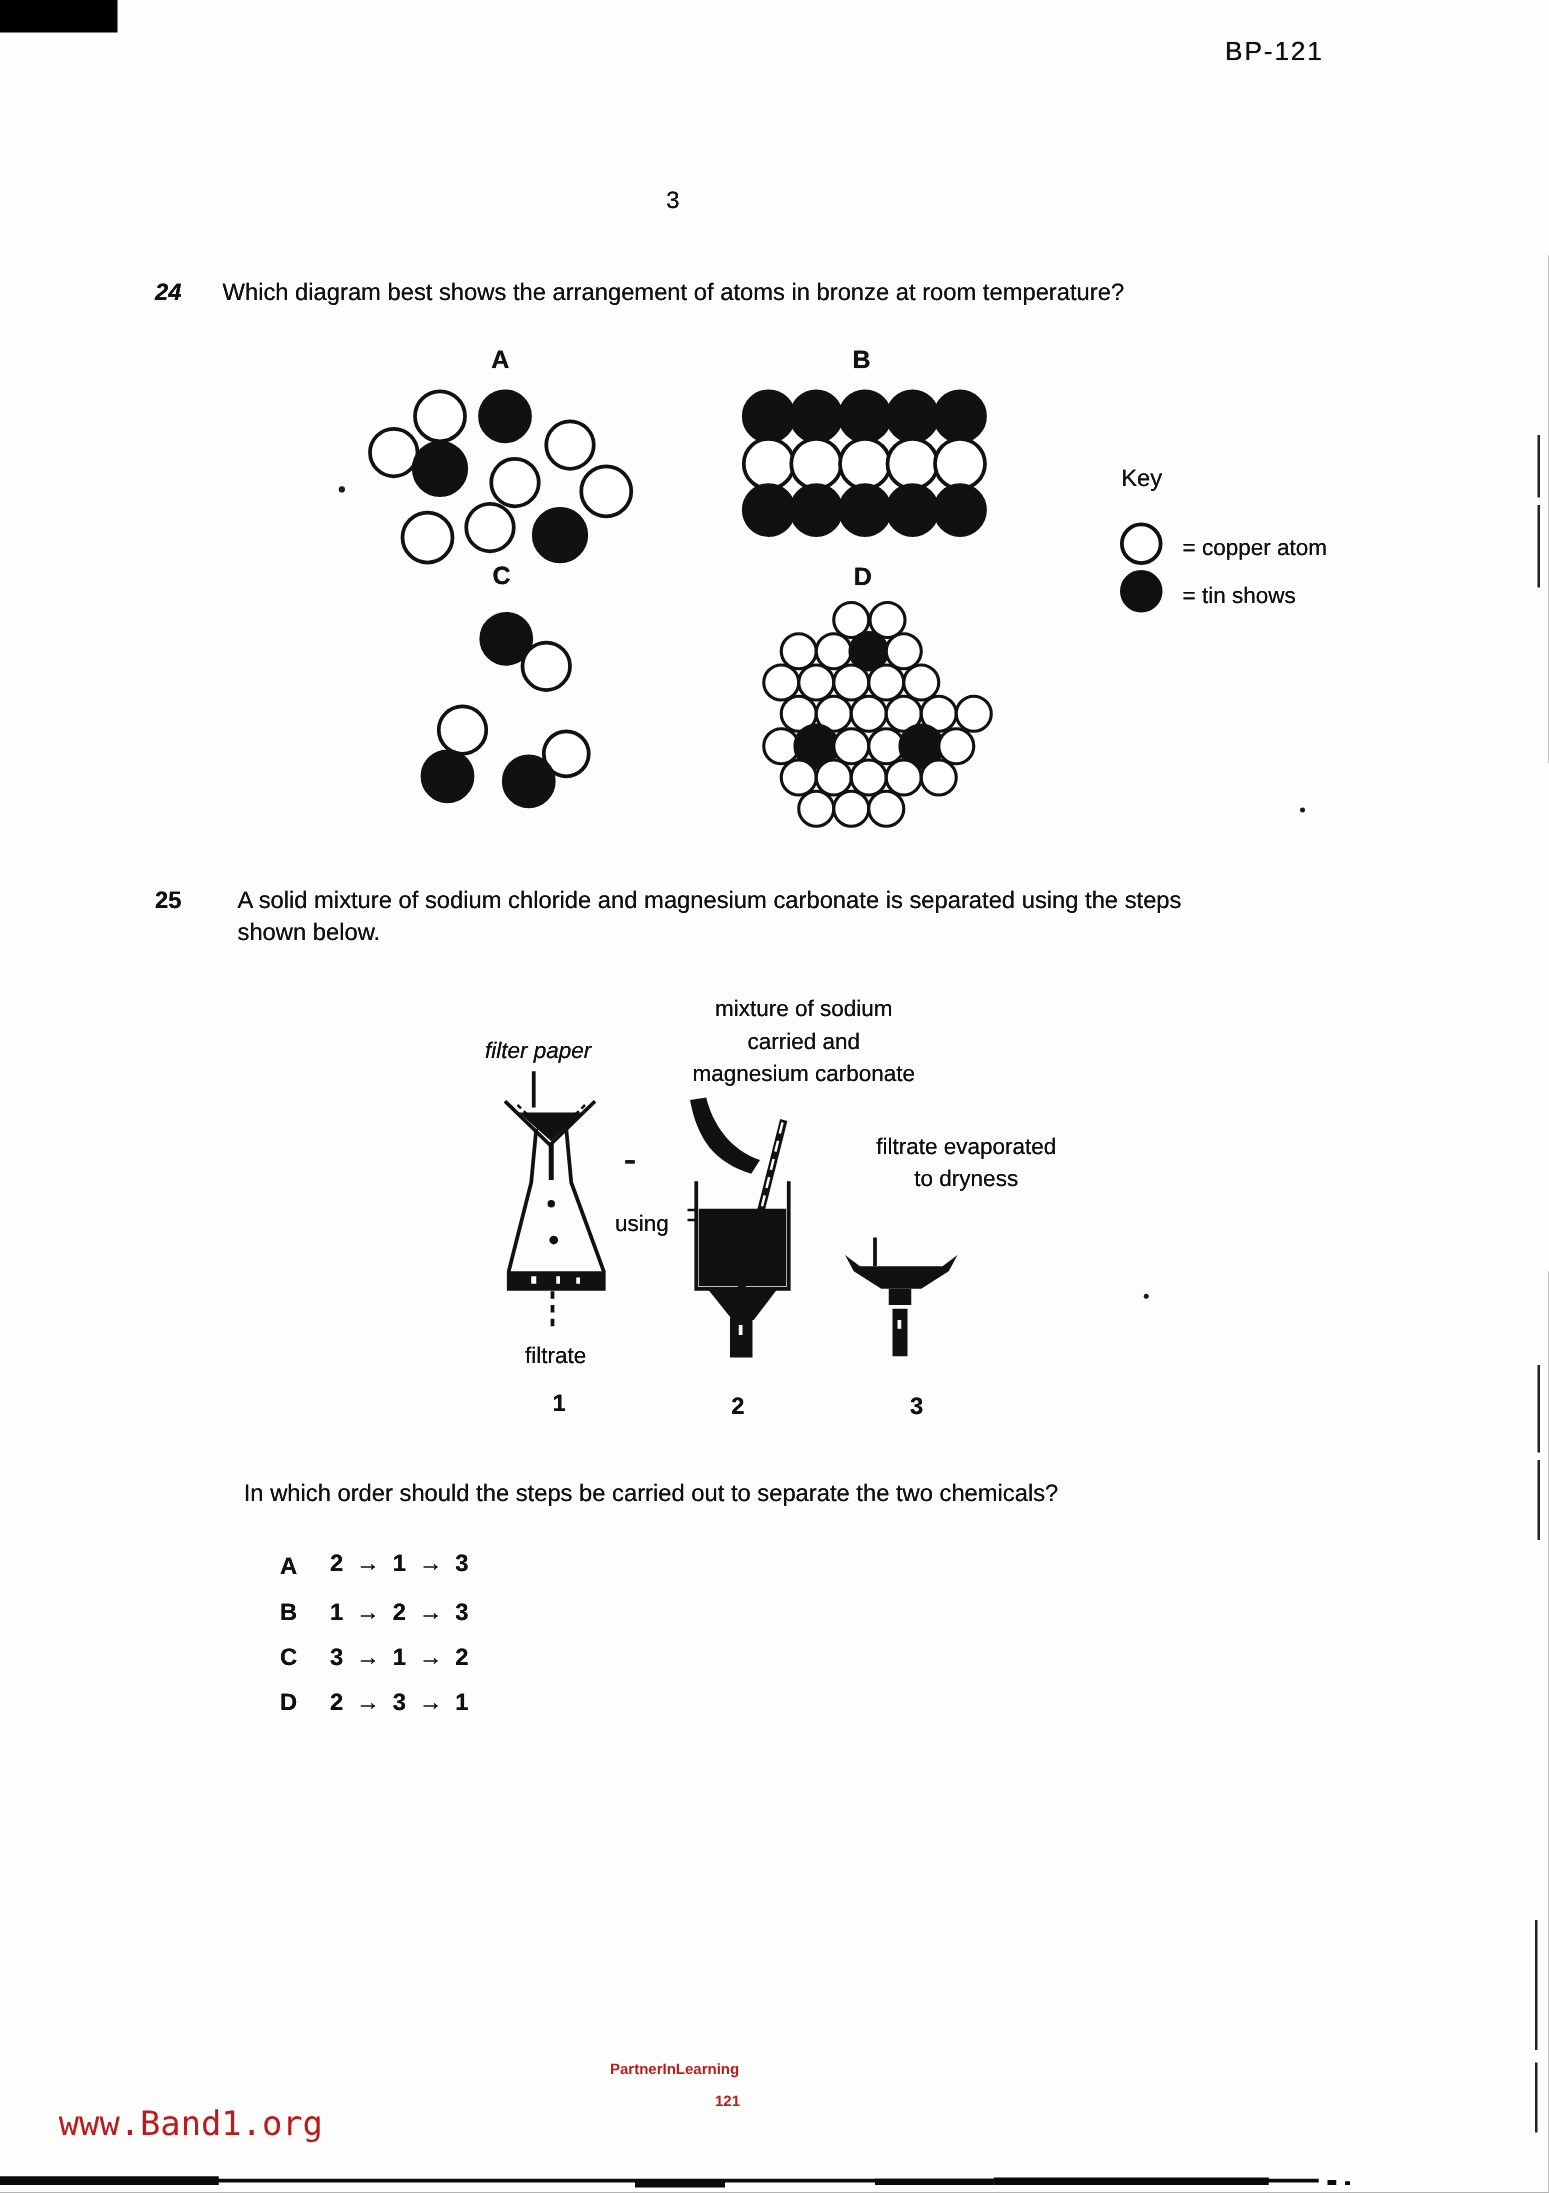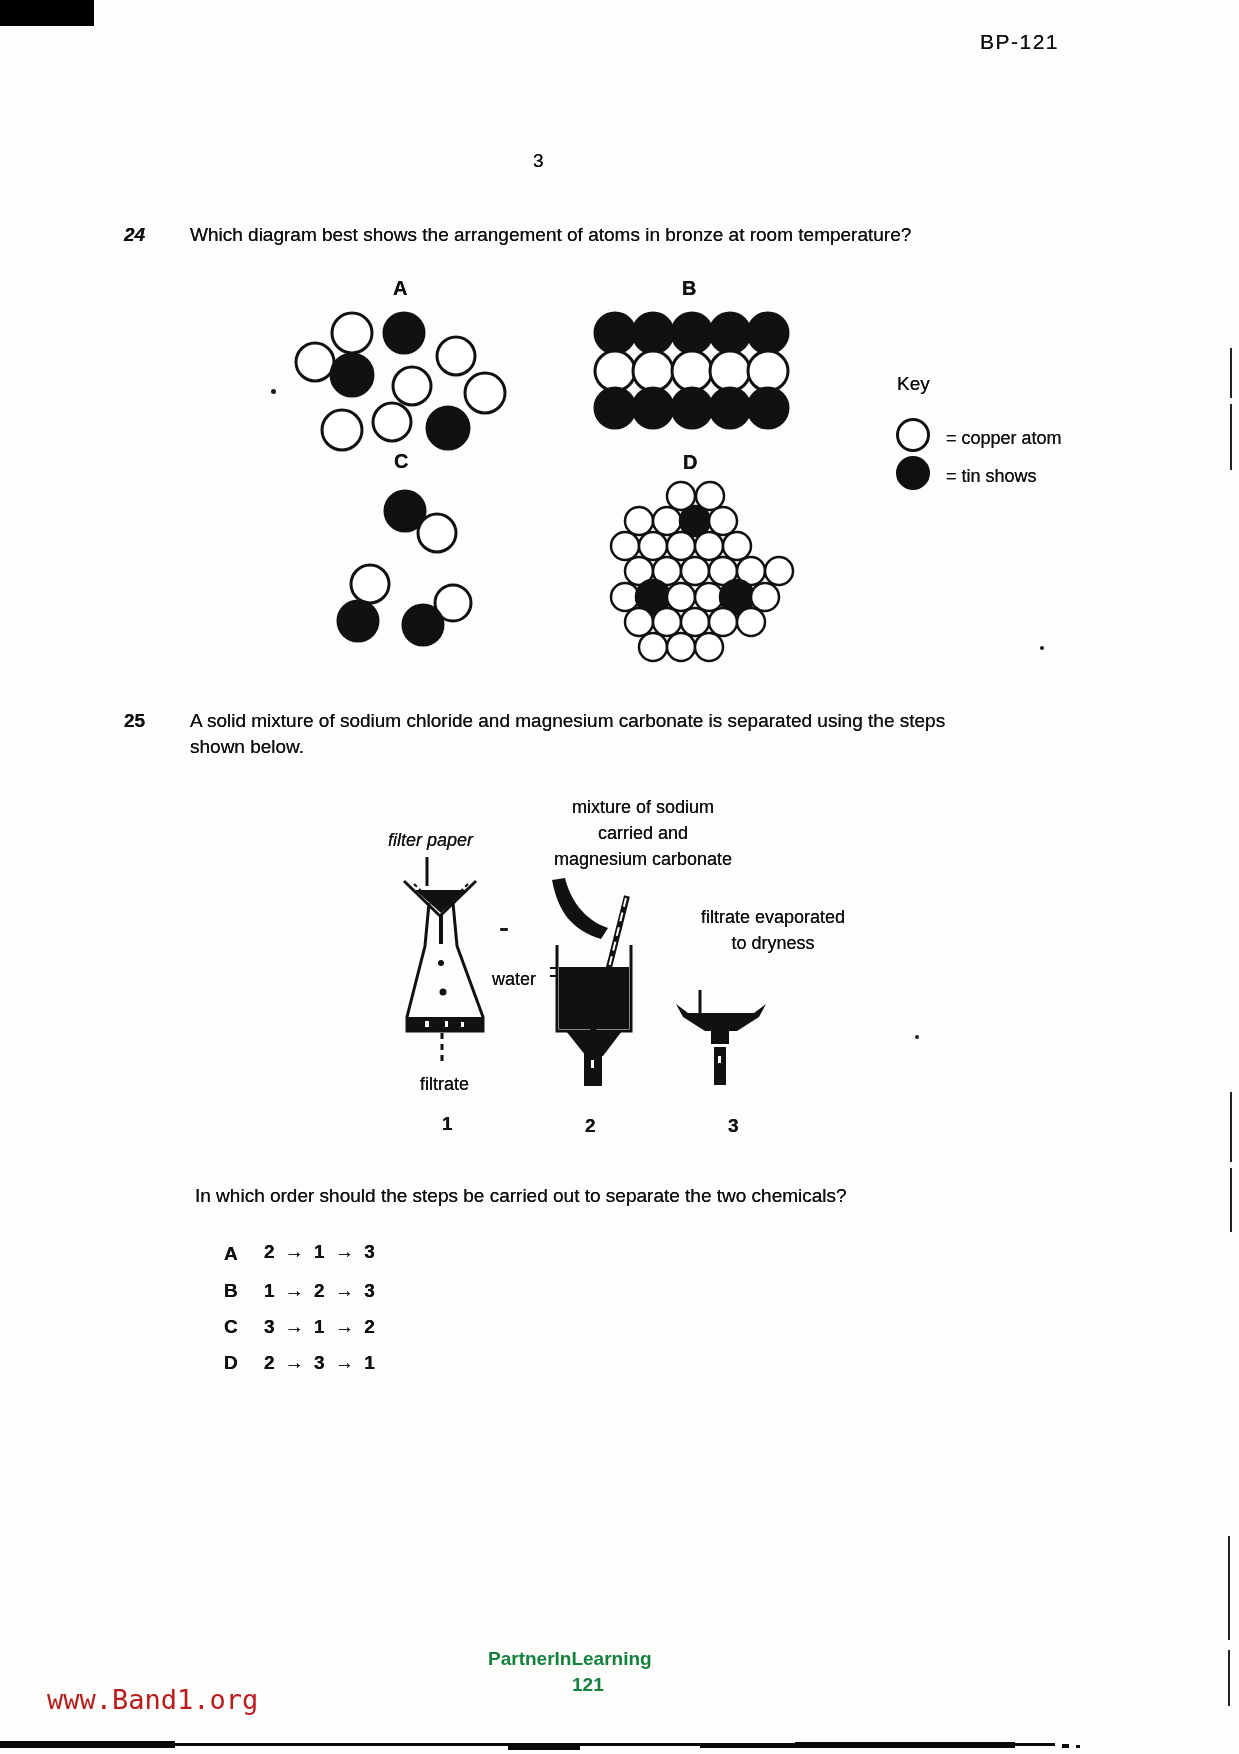--- a/index.html
+++ b/index.html
@@ -13,37 +13,37 @@
   .center{text-align:center;white-space:normal;}
   .diag-label{font-size:20px;font-weight:bold;text-shadow:0 0 .6px #101010;}
   .key-circle{width:34px;height:34px;border-radius:50%;border:3px solid #101010;box-sizing:border-box;background:#fff;}
   .key-circle.filled{background:#101010;}
   .corner-bar{background:#000;}
   .speck{background:#1a1a1a;border-radius:50%;}
   .edge-dash{width:2px;background:#222;}
   .bar{background:#0a0a0a;}
   .watermark{font-family:"DejaVu Sans Mono",monospace;font-size:27px;color:#b91c1c;}
   .doc-code{font-size:21px;letter-spacing:1.5px;text-shadow:0 0 .6px #101010;}
-  .footer-txt{font-size:19px;font-weight:bold;color:#15803d;}
+  .footer-txt{font-size:12px;font-weight:bold;color:#b91c1c;}
   svg{position:absolute;left:0;top:0;pointer-events:none;}
   .atom-cu{fill:#ffffff;stroke:#111;}
   .atom-sn{fill:#111;stroke:#111;}
   .seq{letter-spacing:1px;word-spacing:3px;font-weight:bold;text-shadow:0 0 .4px #101010;}
 </style>
 </head>
 <body>
 
 <div class="page">
 
   <div class="abs corner-bar" style="left:0;top:0;width:94px;height:26px;"></div>
   <div class="abs doc-code" style="left:980px;top:30px;">BP-121</div>
   <div class="abs txt" style="left:533px;top:149px;">3</div>
 
   <div class="abs txt bold" style="left:124px;top:223px;font-style:italic;">24</div>
-  <div class="abs txt" style="left:190px;top:223px;">Which diagram best shows the arrangement of atoms in bronze at room temperature?</div>
+  <div class="abs txt" style="left:178px;top:223px;">Which diagram best shows the arrangement of atoms in bronze at room temperature?</div>
 
   <div class="abs diag-label" style="left:393px;top:277px;">A</div>
   <div class="abs diag-label" style="left:682px;top:277px;">B</div>
   <div class="abs diag-label" style="left:394px;top:450px;">C</div>
   <div class="abs diag-label" style="left:683px;top:451px;">D</div>
 
   <div class="abs txt" style="left:897px;top:372px;">Key</div>
   <div class="abs key-circle" style="left:896px;top:418px;"></div>
   <div class="abs txt small" style="left:946px;top:426px;">= copper atom</div>
   <div class="abs key-circle filled" style="left:896px;top:456px;"></div>
@@ -56,21 +56,21 @@
   <div class="abs txt small center" style="left:533px;top:794px;width:220px;line-height:26px;">
     <div>mixture of sodium</div>
     <div>carried and</div>
     <div>magnesium carbonate</div>
   </div>
   <div class="abs txt small" style="left:388px;top:828px;font-style:italic;">filter paper</div>
   <div class="abs txt small center" style="left:688px;top:904px;width:170px;line-height:26px;">
     <div>filtrate evaporated</div>
     <div>to dryness</div>
   </div>
-  <div class="abs txt small" style="left:492px;top:967px;">water</div>
+  <div class="abs txt small" style="left:492px;top:967px;">using</div>
   <div class="abs txt small" style="left:420px;top:1072px;">filtrate</div>
   <div class="abs txt bold" style="left:442px;top:1112px;">1</div>
   <div class="abs txt bold" style="left:585px;top:1114px;">2</div>
   <div class="abs txt bold" style="left:728px;top:1114px;">3</div>
 
   <div class="abs txt" style="left:195px;top:1184px;">In which order should the steps be carried out to separate the two chemicals?</div>
 
   <div class="abs txt bold" style="left:224px;top:1242px;">A</div>
   <div class="abs txt seq" style="left:264px;top:1240px;">2 → 1 → 3</div>
   <div class="abs txt bold" style="left:224px;top:1279px;">B</div>

